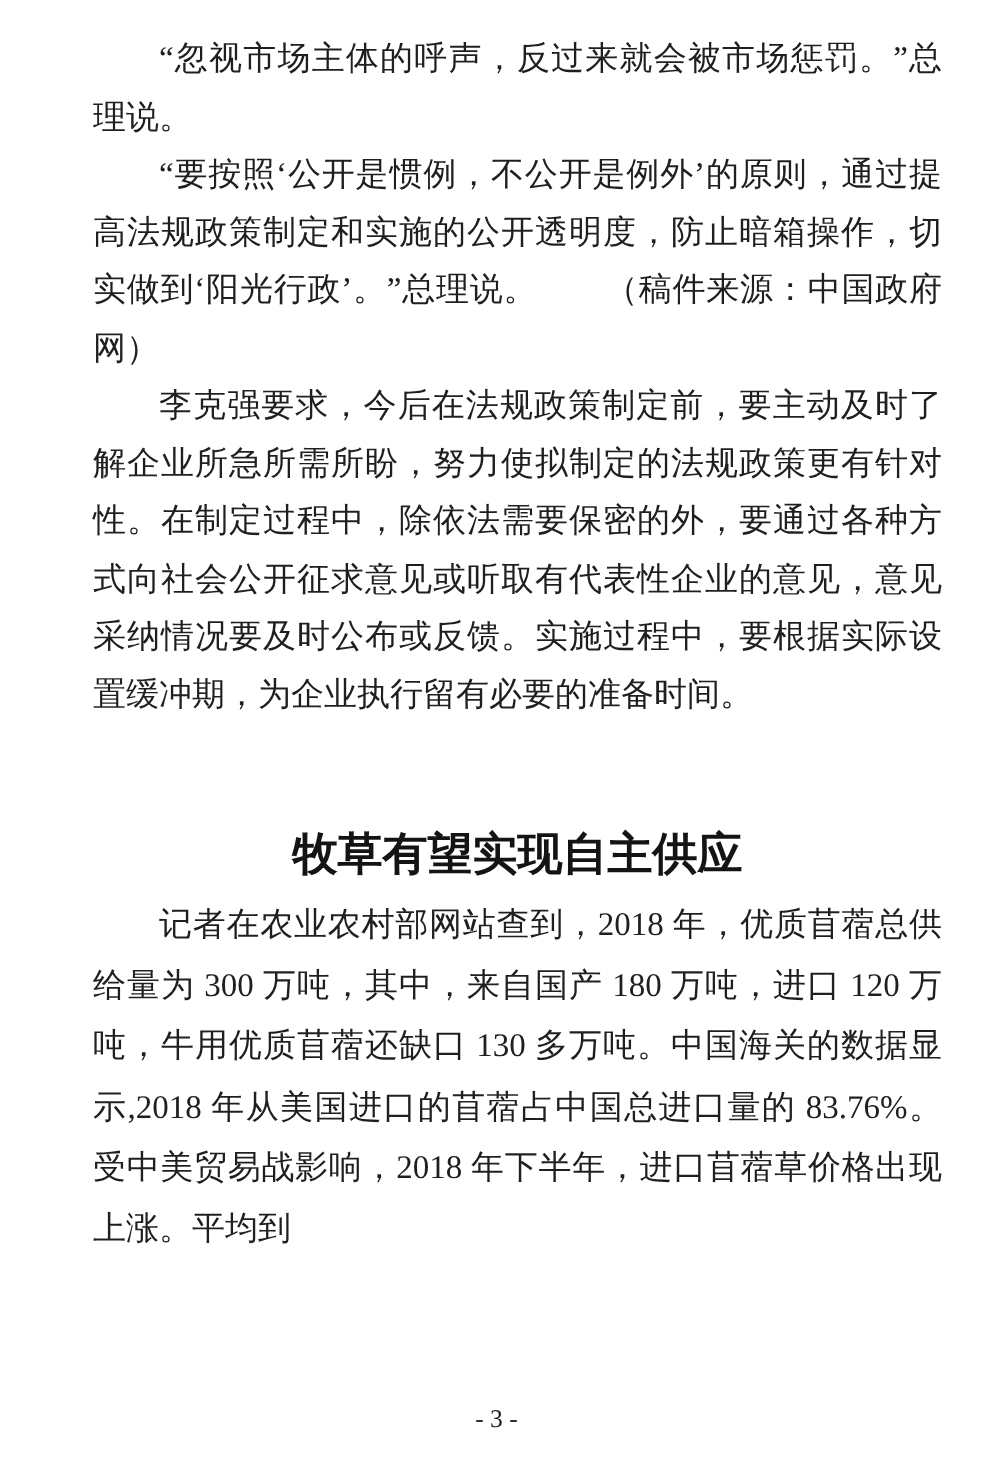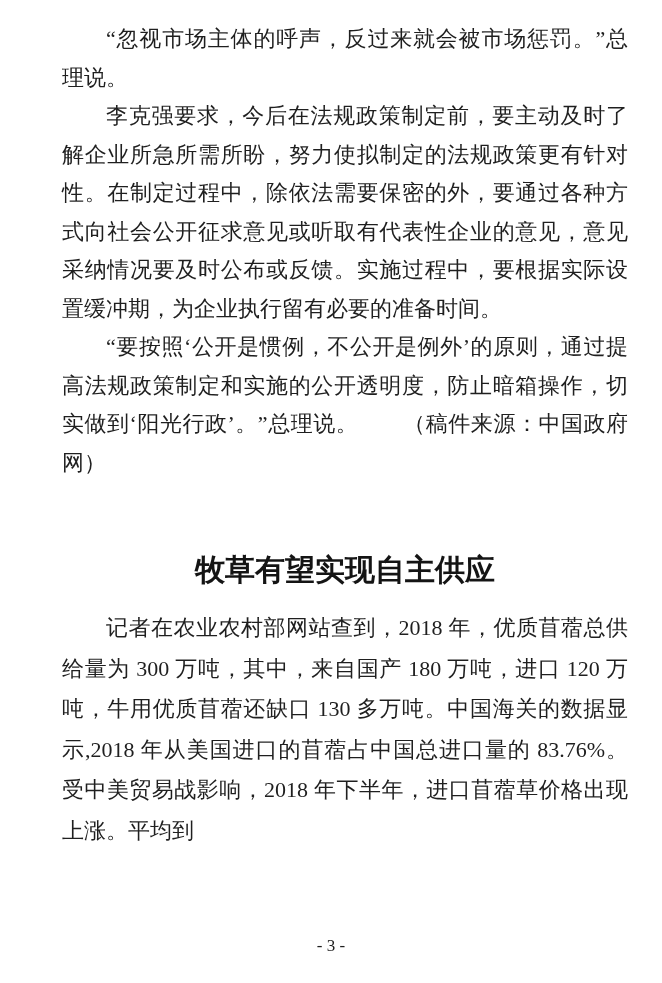--- a/index.html
+++ b/index.html
@@ -34,21 +34,21 @@
     text-indent: 2em;
     word-break: break-all;
   }
   .article-1 p {
     line-height: 38.5px;
   }
   .article-2 p {
     line-height: 40.5px;
   }
   h1.article-title {
-    margin: 64px 0 14px 0;
+    margin: 64px 0 2px 0;
     font-size: 30px;
     line-height: 48px;
     font-weight: bold;
     text-align: center;
     letter-spacing: 0px;
     color: #141414;
   }
   .page-footer {
     position: absolute;
     top: 936px;
@@ -62,22 +62,22 @@
   }
 </style>
 </head>
 <body>
 
 <div class="page">
   <div class="content">
 
     <section class="article-1">
       <p>“忽视市场主体的呼声，反过来就会被市场惩罚。”总理说。</p>
+      <p>“要按照‘公开是惯例，不公开是例外’的原则，通过提高法规政策制定和实施的公开透明度，防止暗箱操作，切实做到‘阳光行政’。”总理说。　　（稿件来源：中国政府网）</p>
       <p>李克强要求，今后在法规政策制定前，要主动及时了解企业所急所需所盼，努力使拟制定的法规政策更有针对性。在制定过程中，除依法需要保密的外，要通过各种方式向社会公开征求意见或听取有代表性企业的意见，意见采纳情况要及时公布或反馈。实施过程中，要根据实际设置缓冲期，为企业执行留有必要的准备时间。</p>
-      <p>“要按照‘公开是惯例，不公开是例外’的原则，通过提高法规政策制定和实施的公开透明度，防止暗箱操作，切实做到‘阳光行政’。”总理说。　　（稿件来源：中国政府网）</p>
     </section>
 
     <h1 class="article-title">牧草有望实现自主供应</h1>
 
     <section class="article-2">
       <p>记者在农业农村部网站查到，2018 年，优质苜蓿总供给量为 300 万吨，其中，来自国产 180 万吨，进口 120 万吨，牛用优质苜蓿还缺口 130 多万吨。中国海关的数据显示,2018 年从美国进口的苜蓿占中国总进口量的 83.76%。受中美贸易战影响，2018 年下半年，进口苜蓿草价格出现上涨。平均到</p>
     </section>
 
   </div>
 

